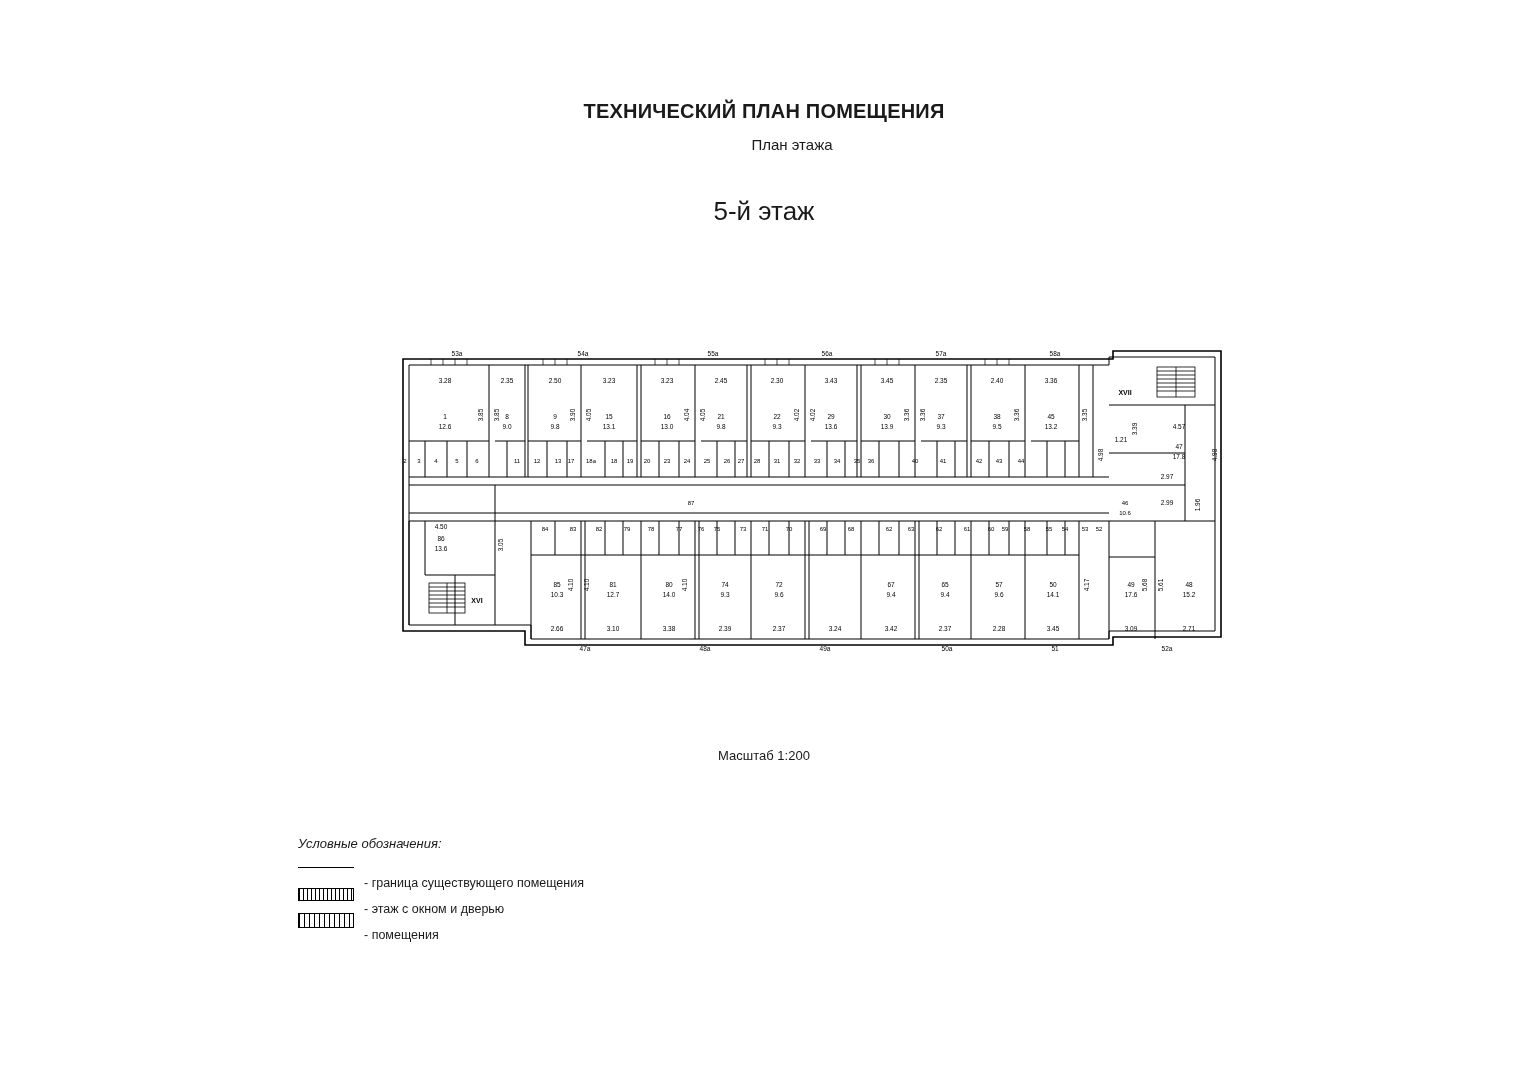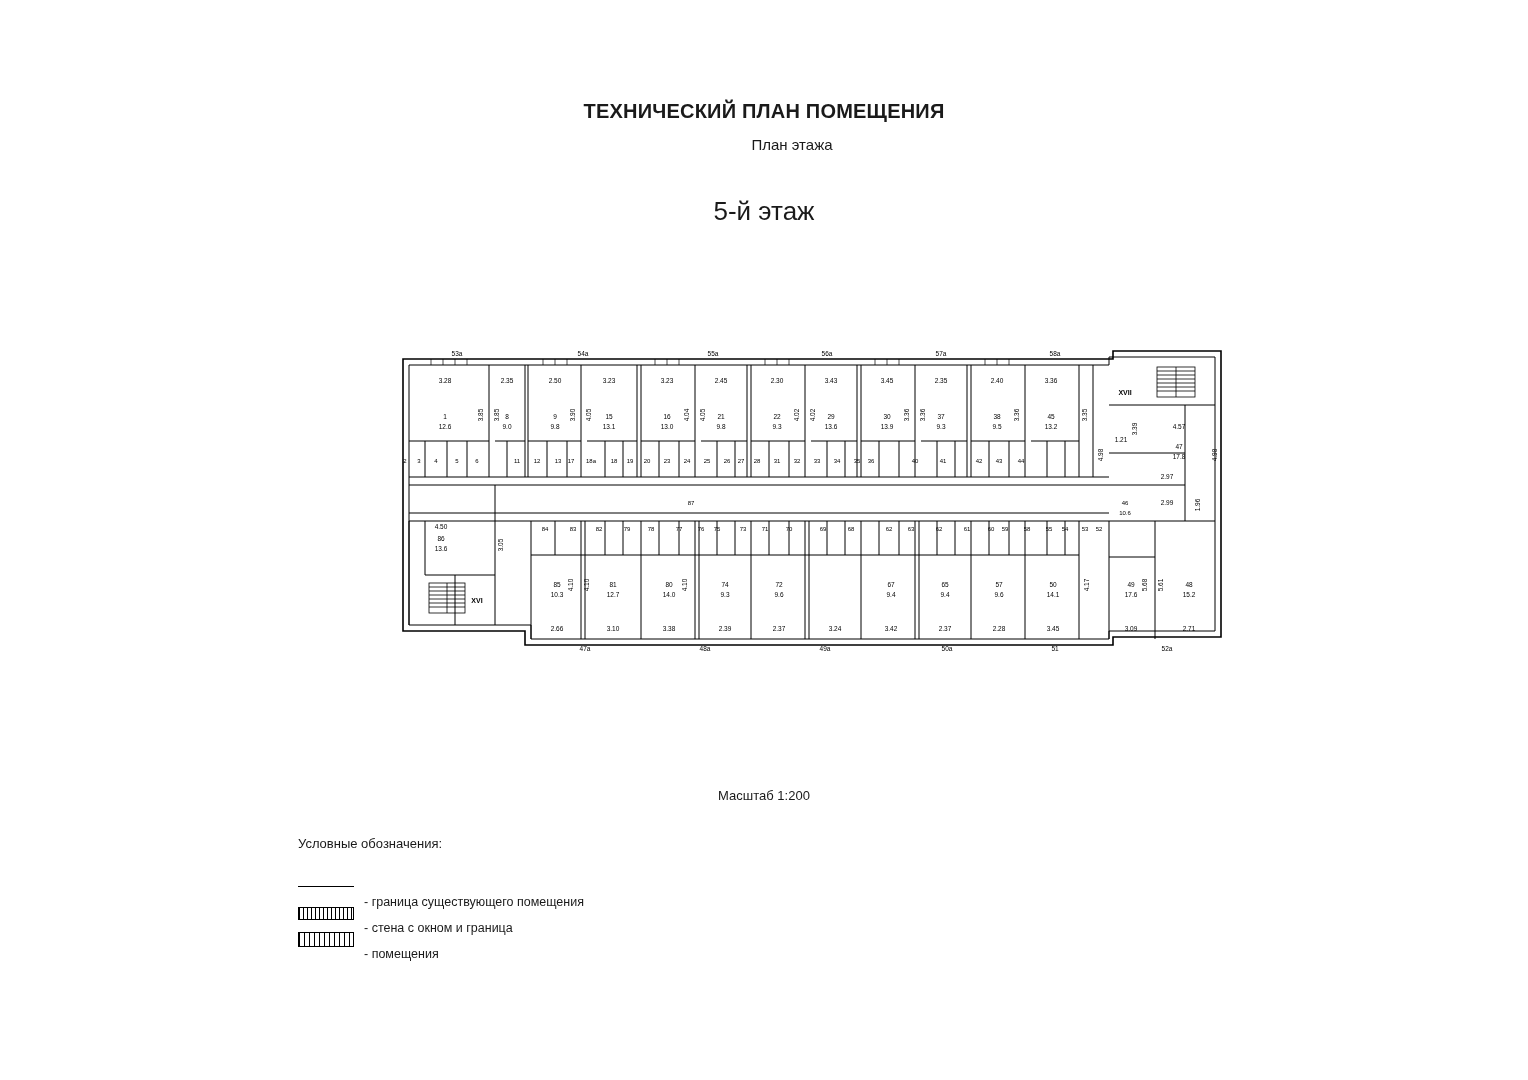--- a/index.html
+++ b/index.html
@@ -49,31 +49,31 @@
     font-size: 26px;
     font-weight: normal;
   }
   .scale-label {
     position: absolute;
     top: 748px;
     left: 0;
     width: 1528px;
     text-align: center;
     font-size: 13px;
-    margin-top: 40px;
   }
   .legend {
     position: absolute;
     left: 298px;
     top: 836px;
     font-size: 12.5px;
   }
   .legend-title {
     font-size: 13px;
-    margin-bottom: 24px;
+    margin-bottom: 5px;
+    font-style: italic;
   }
   .legend-row {
     display: flex;
     align-items: center;
     height: 22px;
     margin-bottom: 4px;
   }
   .legend-sym {
     width: 56px;
     height: 16px;
@@ -520,21 +520,21 @@
 
     <div class="legend-row">
       <div class="legend-sym sym-line"></div>
       <div class="legend-text">- граница существующего помещения</div>
     </div>
 
     <div class="legend-row">
       <div class="legend-sym">
         <div class="sym-wall"></div>
       </div>
-      <div class="legend-text">- стена с окном и граница</div>
+      <div class="legend-text">- этаж с окном и дверью</div>
     </div>
 
     <div class="legend-row">
       <div class="legend-sym">
         <div class="sym-stairs"></div>
       </div>
       <div class="legend-text">- помещения</div>
     </div>
   </div>
 

